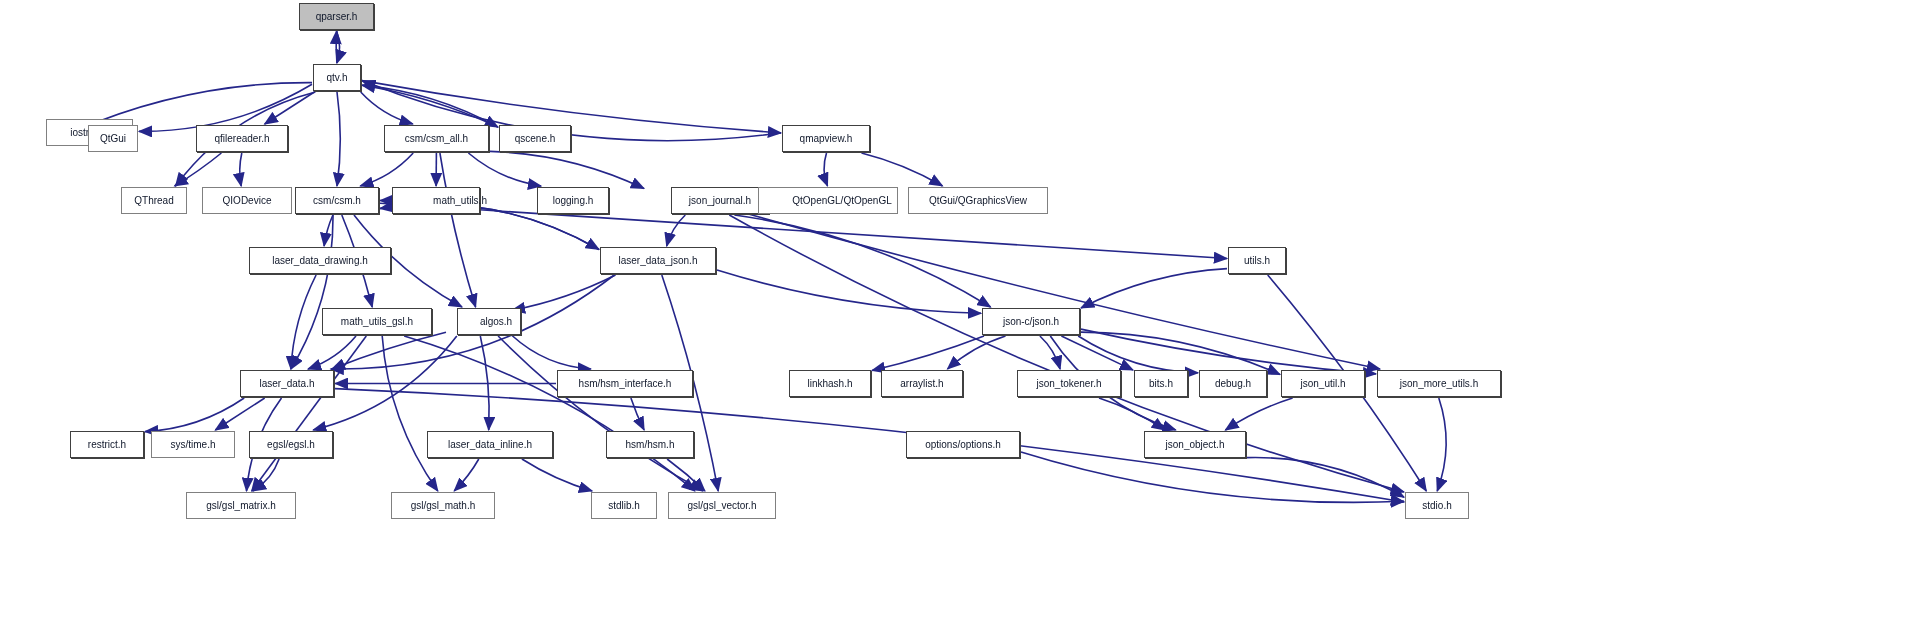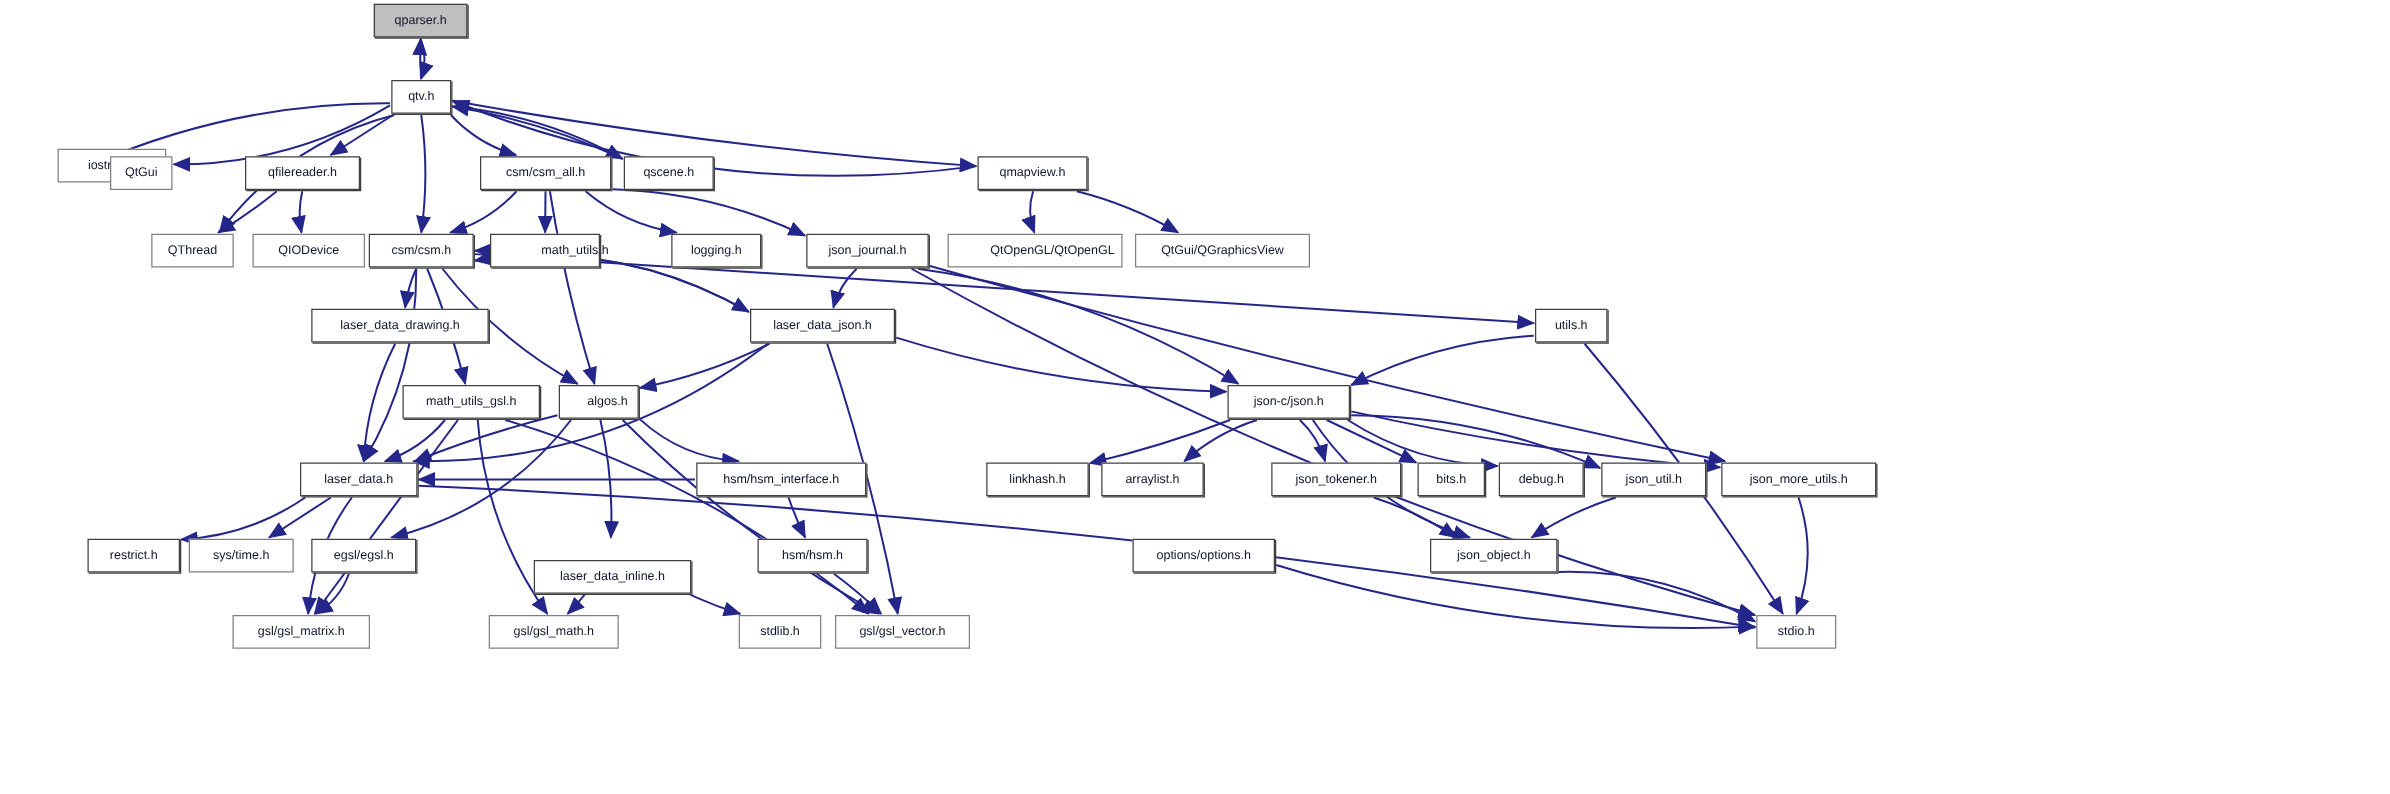--- a/index.html
+++ b/index.html
@@ -131,42 +131,42 @@
       </div>
       <div class="gnode strong" style="left: 295px; top: 187px; width: 84px;">
         <span>csm/csm.h</span>
       </div>
       <div class="gnode strong" style="left: 392px; top: 187px; width: 88px; padding-left: 48px;">
         <span>math_utils.h</span>
       </div>
       <div class="gnode strong" style="left: 537px; top: 187px; width: 72px;">
         <span>logging.h</span>
       </div>
-      <div class="gnode strong" style="left: 645px; top: 187px; width: 98px;">
+      <div class="gnode strong" style="left: 671px; top: 187px; width: 98px;">
         <span>json_journal.h</span>
       </div>
       <div class="gnode weak" style="left: 758px; top: 187px; width: 140px; padding-left: 28px;">
         <span>QtOpenGL/QtOpenGL</span>
       </div>
       <div class="gnode weak" style="left: 908px; top: 187px; width: 140px;">
         <span>QtGui/QGraphicsView</span>
       </div>
       <div class="gnode strong" style="left: 249px; top: 247px; width: 142px;">
         <span>laser_data_drawing.h</span>
       </div>
       <div class="gnode strong" style="left: 600px; top: 247px; width: 116px;">
         <span>laser_data_json.h</span>
       </div>
       <div class="gnode strong" style="left: 1228px; top: 247px; width: 58px;">
         <span>utils.h</span>
       </div>
       <div class="gnode strong" style="left: 322px; top: 308px; width: 110px;">
         <span>math_utils_gsl.h</span>
       </div>
-      <div class="gnode strong" style="left: 447px; top: 308px; width: 64px; padding-left: 14px;">
+      <div class="gnode strong" style="left: 457px; top: 308px; width: 64px; padding-left: 14px;">
         <span>algos.h</span>
       </div>
       <div class="gnode strong" style="left: 982px; top: 308px; width: 98px;">
         <span>json-c/json.h</span>
       </div>
       <div class="gnode strong" style="left: 240px; top: 370px; width: 94px;">
         <span>laser_data.h</span>
       </div>
       <div class="gnode strong" style="left: 557px; top: 370px; width: 136px;">
         <span>hsm/hsm_interface.h</span>
@@ -194,21 +194,21 @@
       </div>
       <div class="gnode strong" style="left: 70px; top: 431px; width: 74px;">
         <span>restrict.h</span>
       </div>
       <div class="gnode weak" style="left: 151px; top: 431px; width: 84px;">
         <span>sys/time.h</span>
       </div>
       <div class="gnode strong" style="left: 249px; top: 431px; width: 84px;">
         <span>egsl/egsl.h</span>
       </div>
-      <div class="gnode strong" style="left: 427px; top: 431px; width: 126px; margin-top: 17px;">
+      <div class="gnode strong" style="left: 427px; top: 431px; width: 126px;">
         <span>laser_data_inline.h</span>
       </div>
       <div class="gnode strong" style="left: 606px; top: 431px; width: 88px;">
         <span>hsm/hsm.h</span>
       </div>
       <div class="gnode strong" style="left: 906px; top: 431px; width: 114px;">
         <span>options/options.h</span>
       </div>
       <div class="gnode strong" style="left: 1144px; top: 431px; width: 102px;">
         <span>json_object.h</span>

